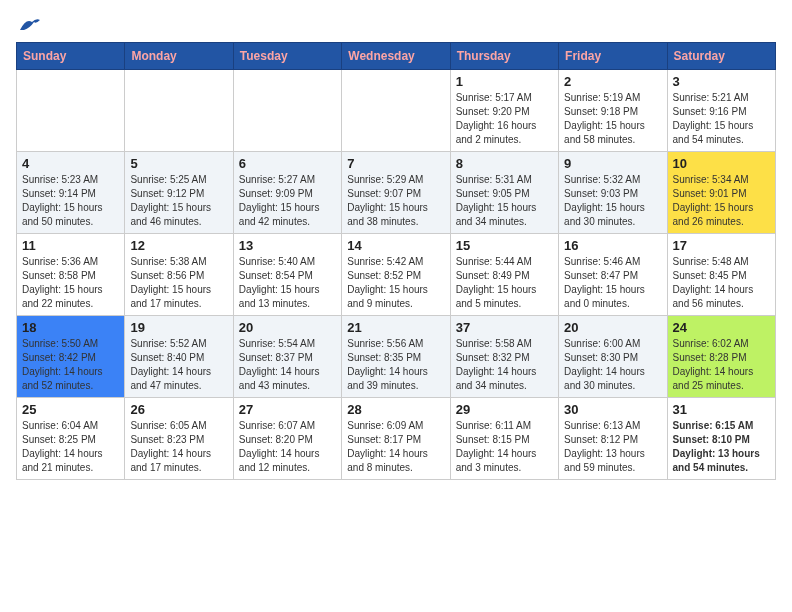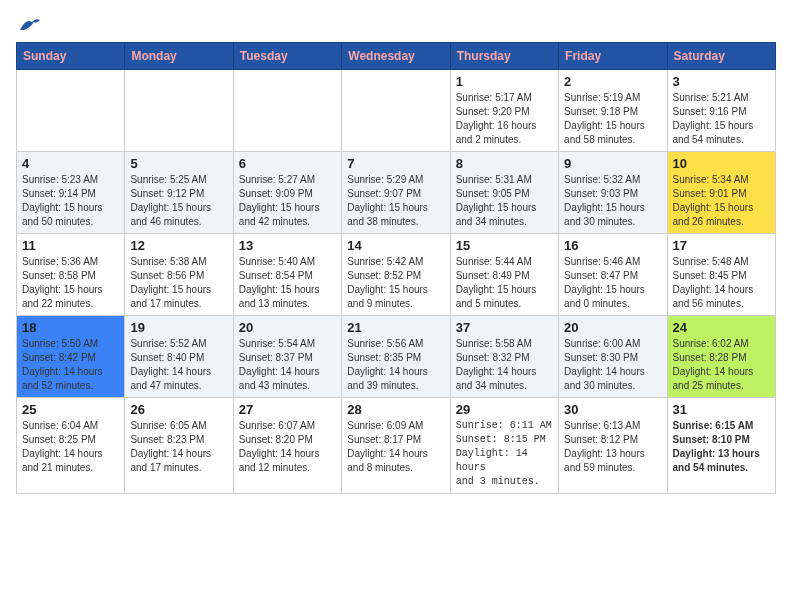--- a/index.html
+++ b/index.html
@@ -321,21 +321,21 @@
         </td>
         <td>
           <span class="day-number">28</span>
           <div class="day-info" style="white-space: pre-line;">Sunrise: 6:09 AM
 Sunset: 8:17 PM
 Daylight: 14 hours
 and 8 minutes.</div>
         </td>
         <td>
           <span class="day-number">29</span>
-          <div class="day-info" style="white-space: pre-line; font-family: Liberation Mono, monospace;">Sunrise: 6:11 AM
+          <div class="day-info" style="white-space: pre-line;">Sunrise: 6:11 AM
 Sunset: 8:15 PM
 Daylight: 14 hours
 and 3 minutes.</div>
         </td>
         <td>
           <span class="day-number">30</span>
           <div class="day-info" style="white-space: pre-line;">Sunrise: 6:13 AM
 Sunset: 8:12 PM
 Daylight: 13 hours
 and 59 minutes.</div>

